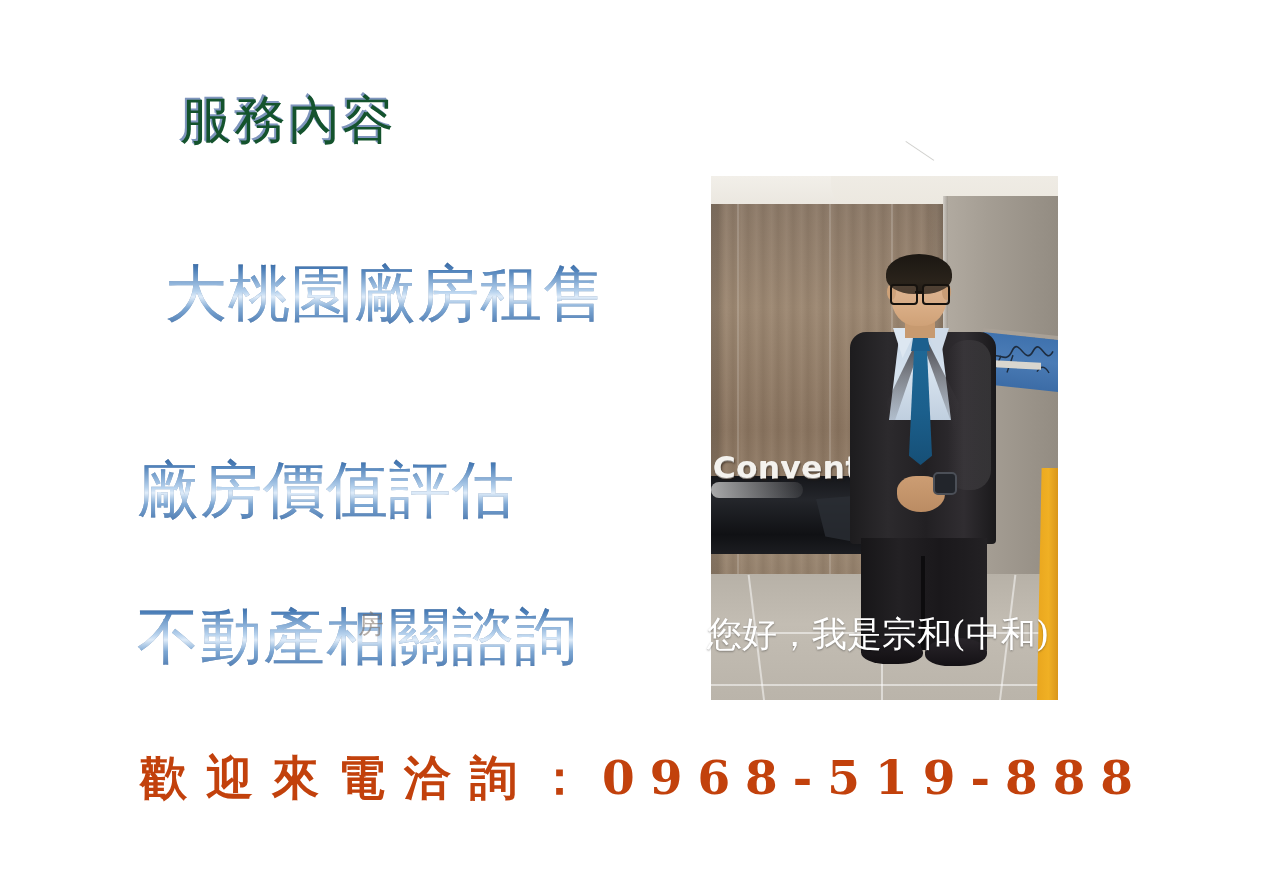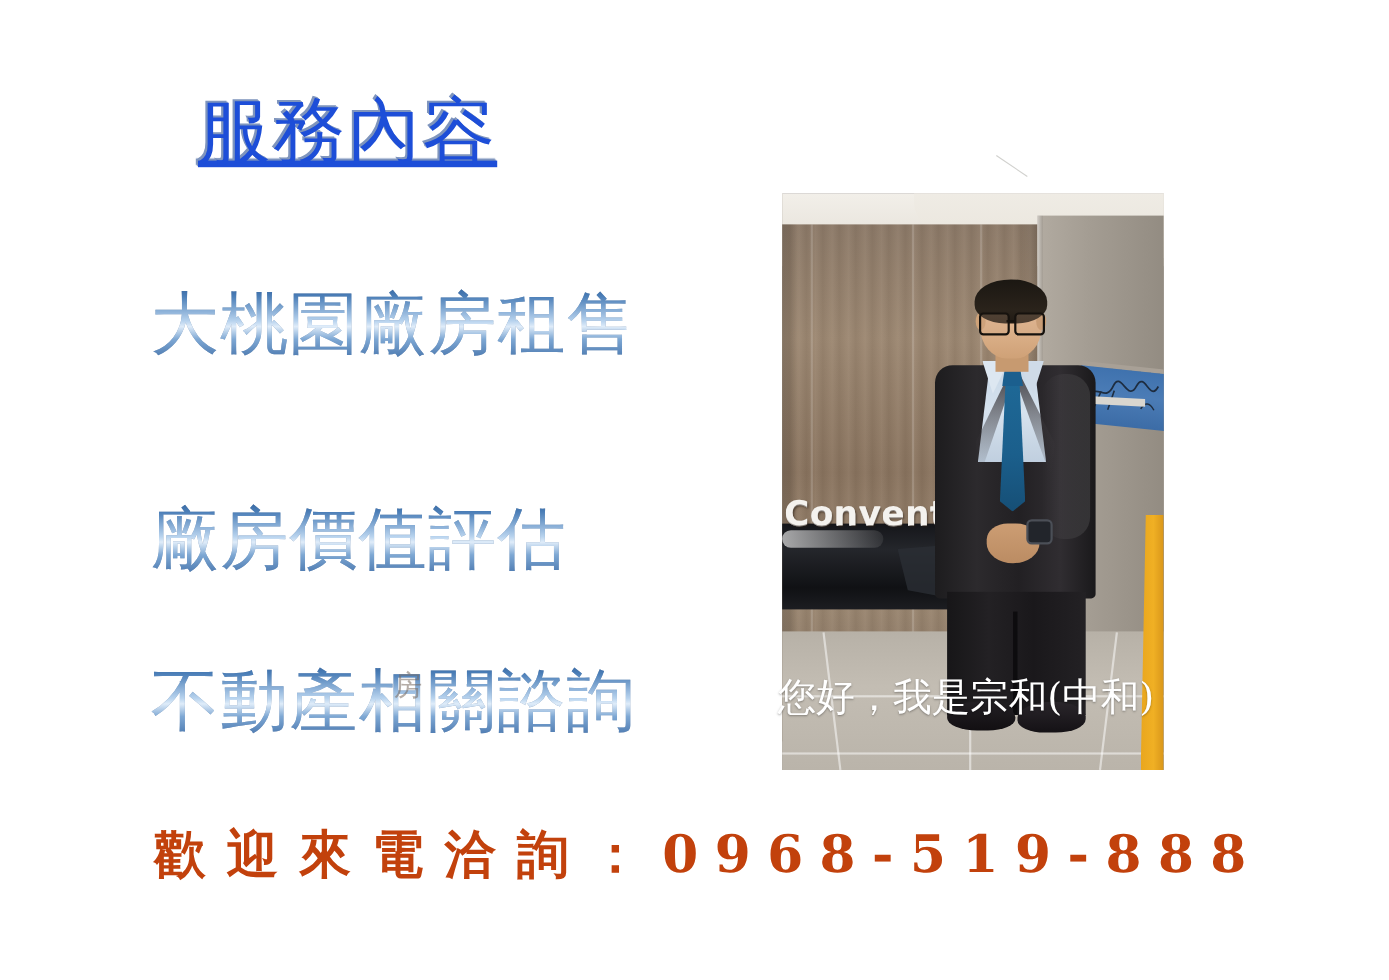--- a/index.html
+++ b/index.html
@@ -18,27 +18,26 @@
     background: #ffffff;
     overflow: hidden;
   }
 
   
   #slide-title {
     position: absolute;
     left: 180px;
     top: 78px;
     font-family: "DejaVu Serif", "Liberation Serif", serif;
-    font-size: 66px;
+    font-size: 52px;
     line-height: 84px;
     letter-spacing: 2px;
-    color: #1d4ed8;
+    color: #14532d;
     white-space: nowrap;
     text-shadow: -2px -2px 0 #7f95bd, -1px -1px 0 #8fa3c6;
-    text-decoration: underline;
   }
 
   
   .service-item {
     position: absolute;
     left: 137px;
     font-family: "DejaVu Serif", "Liberation Serif", serif;
     font-size: 62px;
     line-height: 72px;
     letter-spacing: 1px;
@@ -51,21 +50,21 @@
         #dfecf9 54%,
         #7ea8d4 70%,
         #3f6da6 100%);
     -webkit-background-clip: text;
     background-clip: text;
     color: transparent;
     -webkit-text-fill-color: transparent;
     filter: drop-shadow(0.5px 0.5px 0 rgba(31,73,125,0.55));
   }
 
-  #service-item-0 { top: 258px; }
+  #service-item-0 { top: 258px; margin-left: 28px; }
   #service-item-1 { top: 422px; margin-top: 32px; }
   #service-item-2 { top: 601px; }
 
   
   #ghost-artifact {
     position: absolute;
     left: 358px;
     top: 609px;
     width: 40px;
     height: 30px;

